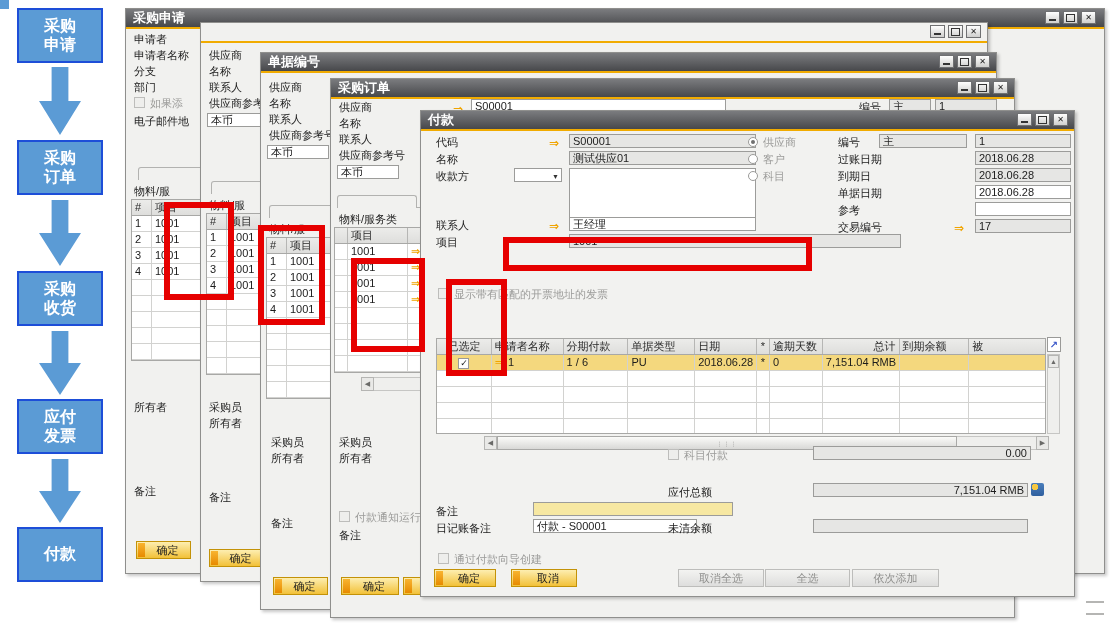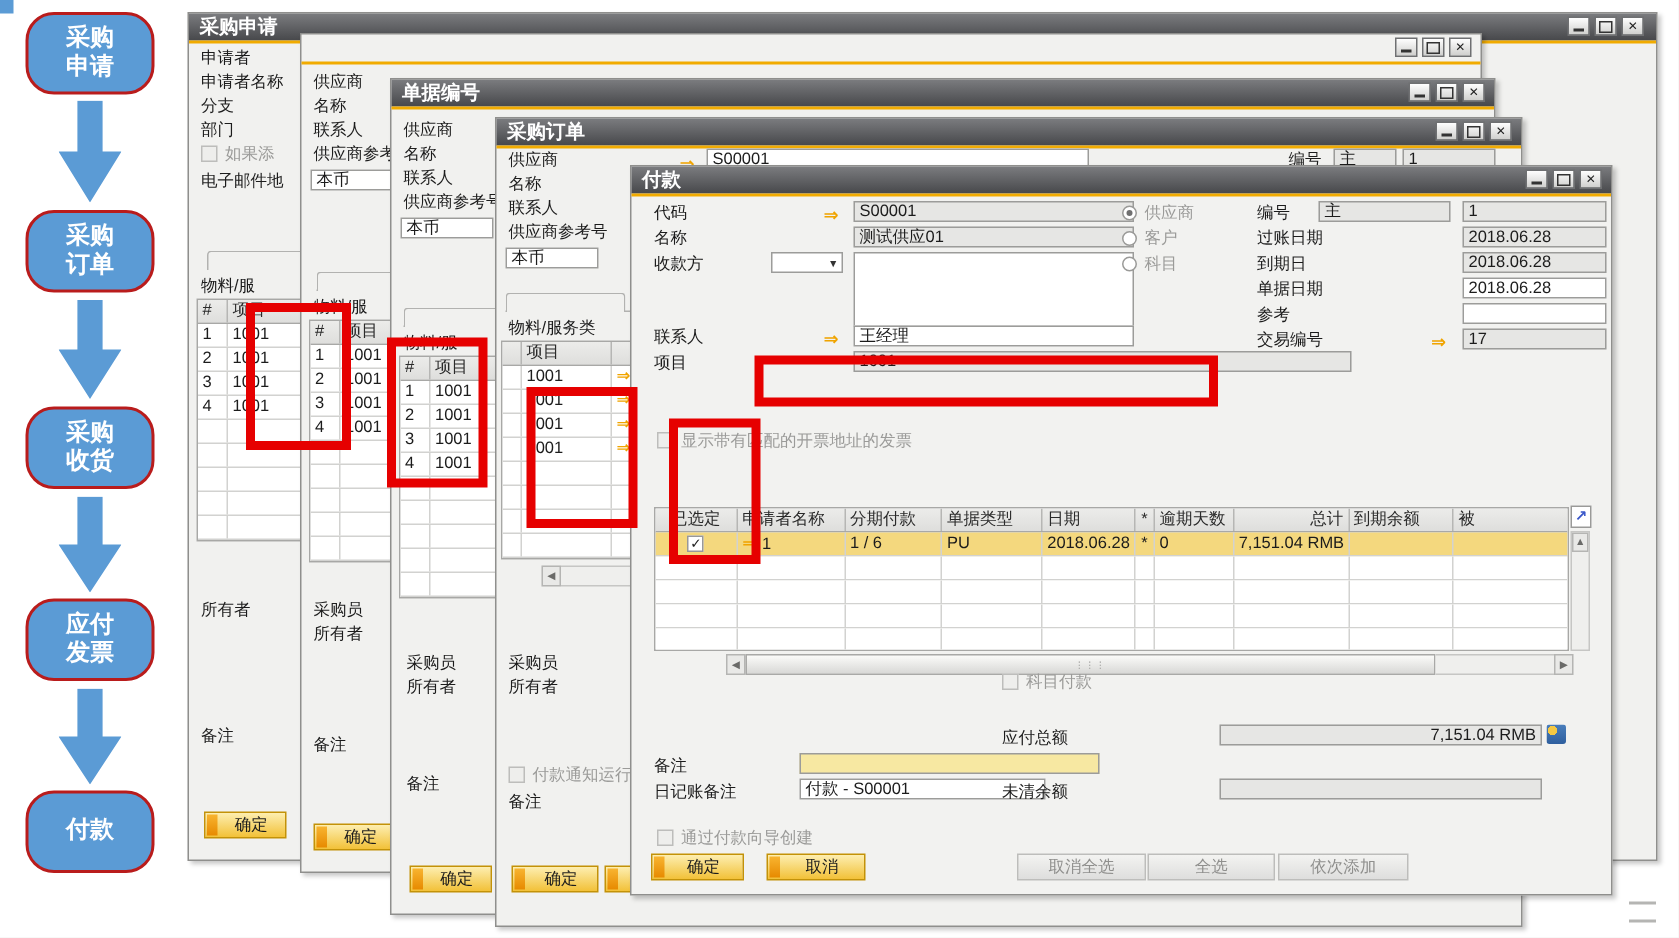--- a/index.html
+++ b/index.html
@@ -1,20 +1,20 @@
 <!DOCTYPE html>
 <html><head>
 <meta charset="utf-8">
 <style>
   html,body{margin:0;padding:0}
   body{width:1119px;height:625px;position:relative;overflow:hidden;background:#fff;
        font-family:"Liberation Sans","DejaVu Sans",sans-serif;font-size:11px;color:#1c1c1c}
   
-  .fstep{position:absolute;left:17px;width:86px;height:55px;background:#5B9BD5;border:2px solid #b91c1c;
-         border-radius:19px;color:#fff;font-weight:bold;font-size:16px;display:flex;align-items:center;
+  .fstep{position:absolute;left:17px;width:86px;height:55px;background:#5B9BD5;border:2px solid #1d4ed8;
+         border-radius:0;color:#fff;font-weight:bold;font-size:16px;display:flex;align-items:center;
          justify-content:center;text-align:center;white-space:pre-line;line-height:1.15;box-sizing:border-box}
   .farrow{position:absolute;left:39px;width:42px;background:#5B9BD5;
           clip-path:polygon(30% 0,70% 0,70% 50%,100% 50%,50% 100%,0 50%,30% 50%)}
   .bluedot{position:absolute;left:0;top:0;width:9px;height:9px;background:#5B9BD5}
   
   .win{position:absolute;background:#f1f1ef;border:1px solid #8f8f8d;box-shadow:2px 2px 3px rgba(0,0,0,.22);box-sizing:border-box}
   .tbar{position:absolute;left:0;right:0;top:0;height:18px;background:linear-gradient(#7b7c7f,#47484b);
         color:#fff;font-weight:bold;font-size:13px;line-height:18px;padding-left:7px;box-sizing:border-box}
   .obar{position:absolute;left:0;right:0;top:18px;height:2px;background:#F1AB00}
   .ctl{position:absolute;top:2px;display:flex;gap:3px}
@@ -553,20 +553,21 @@
   </div>
   <div class="hsb" style="left:63px;top:325px;width:565px">
     <span class="sbtn" style="width:13px">◀</span>
     <span class="thumb" style="width:460px">⋮⋮⋮</span>
     <span class="trk"></span>
     <span class="sbtn" style="width:13px">▶</span>
   </div>
 
   <span class="cb d" style="left:247px;top:338px"></span>
   <div class="lbl g" style="left:263px;top:338px">科目付款</div>
+  <div class="fld r" style="left:392px;top:335px;width:218px">0.00</div>
 
   <div class="lbl" style="left:247px;top:375px">应付总额</div>
   <div class="fld r" style="left:392px;top:372px;width:215px">7,151.04 RMB</div>
   <span class="payicon" style="left:610px;top:372px"></span>
   <div class="lbl" style="left:15px;top:394px">备注</div>
   <div class="fld y" style="left:112px;top:391px;width:200px"></div>
   <div class="lbl" style="left:15px;top:411px">日记账备注</div>
   <div class="fld w" style="left:112px;top:408px;width:164px">付款 - S00001</div>
   <div class="lbl" style="left:247px;top:411px">未清余额</div>
   <div class="fld" style="left:392px;top:408px;width:215px"></div>

